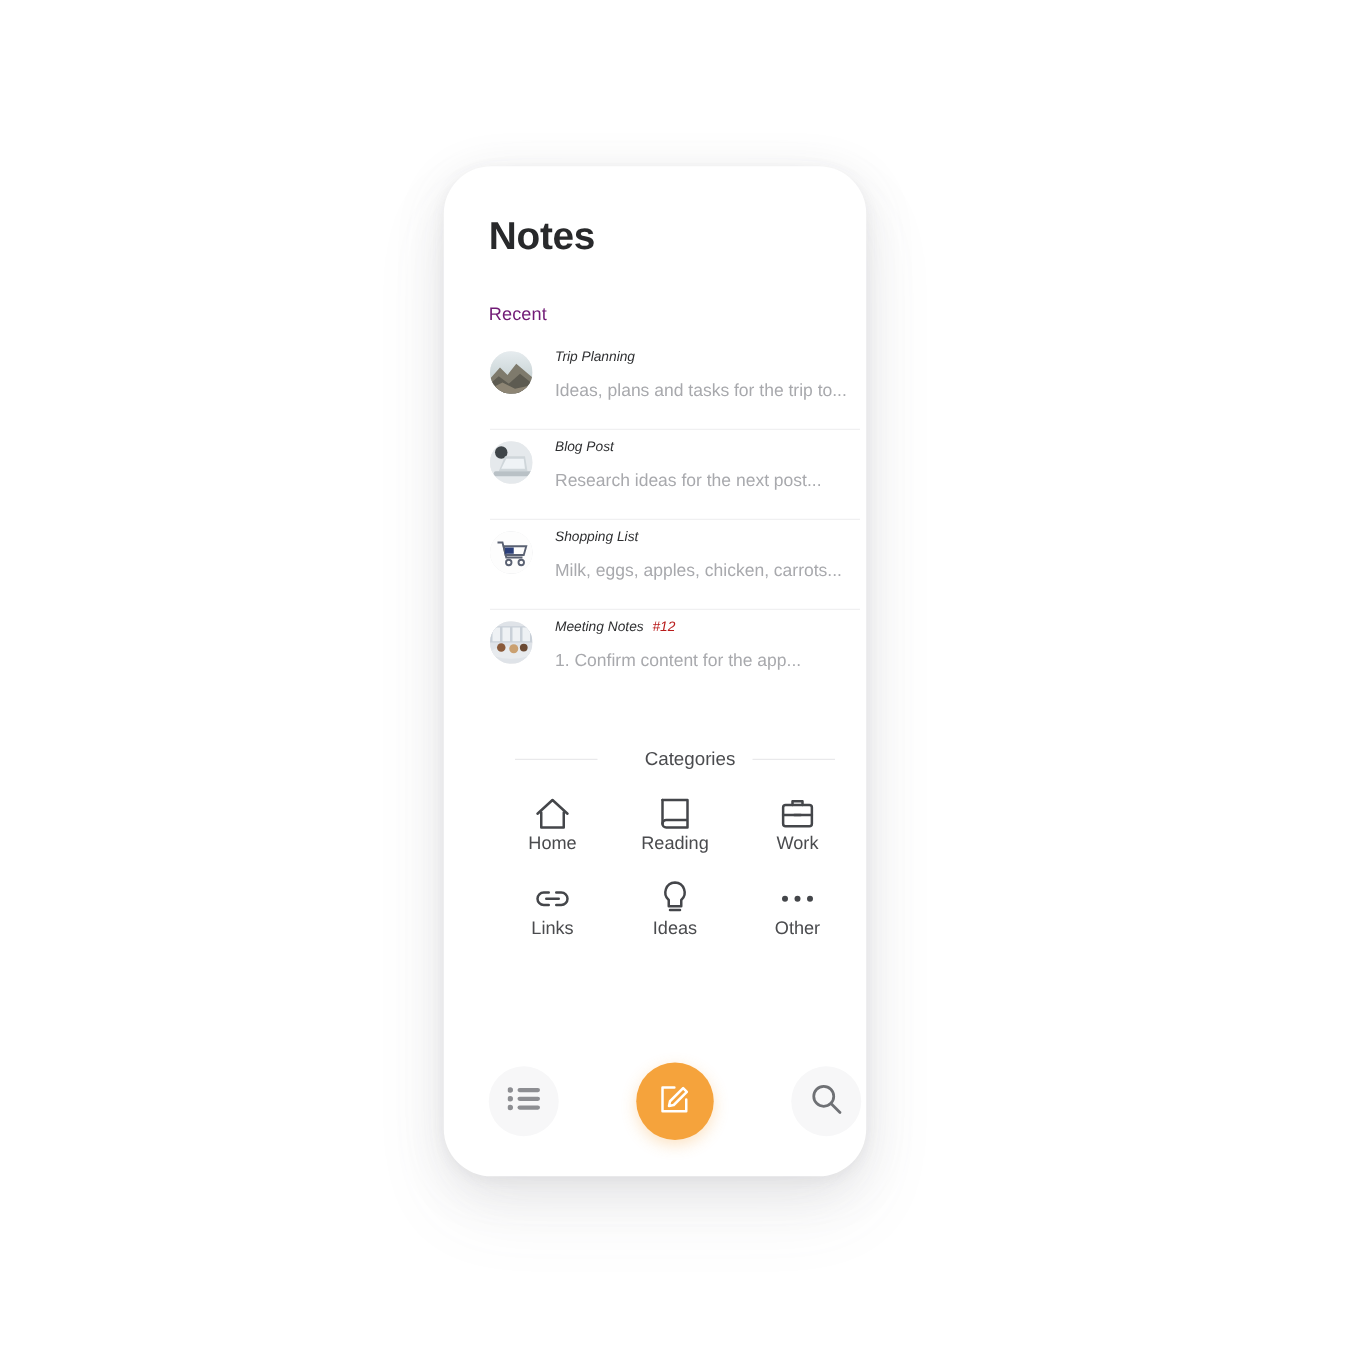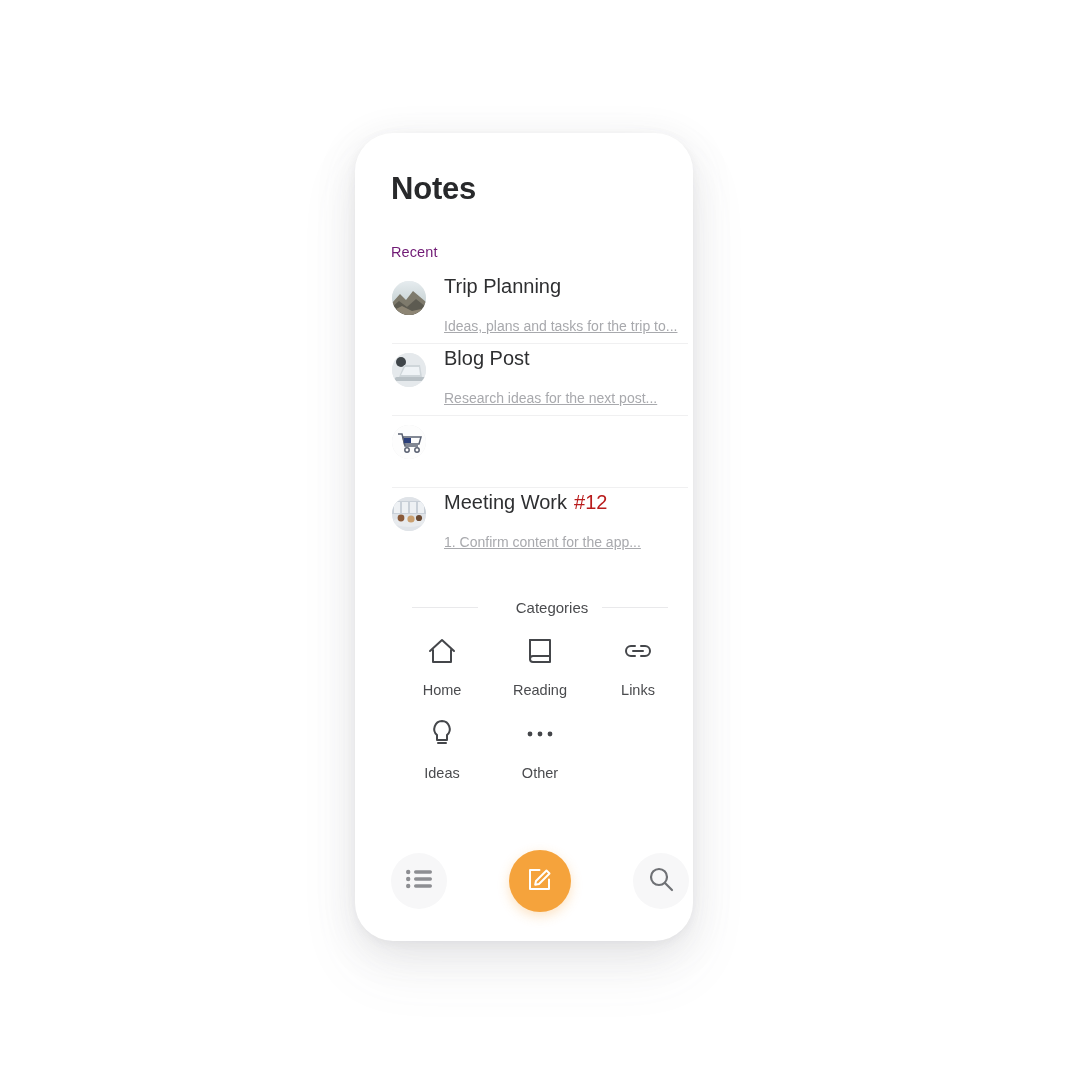--- a/index.html
+++ b/index.html
@@ -77,37 +77,37 @@
   }
   .thumb svg { display: block; width: 34px; height: 34px; }
 
   .note-body {
     position: absolute;
     left: 52px;
     top: 4px;
     right: 0;
   }
   .note-title {
-    font-size: 20px;
+    font-size: 11px;
     color: #2e2f31;
     line-height: 20px;
     white-space: nowrap;
+    font-style: italic;
   }
   .note-title .badge {
     margin-left: 7px;
     color: #b91c1c;
   }
   .note-snippet {
-    margin-top: 21px;
+    margin-top: 7px;
     font-size: 14px;
     color: #a8a9ad;
     line-height: 19px;
     white-space: nowrap;
     overflow: hidden;
-    text-decoration: underline;
   }
 
   
   .cat-divider {
     position: absolute;
     left: 57px;
     top: 466px;
     width: 256px;
     display: flex;
     align-items: center;
@@ -131,21 +131,21 @@
     top: 502px;
     width: 294px;
     display: grid;
     grid-template-columns: repeat(3, 1fr);
     row-gap: 20px;
   }
   .cat-item {
     display: flex;
     flex-direction: column;
     align-items: center;
-    gap: 15px;
+    gap: 0;
   }
   .cat-item .cat-icon {
     height: 32px;
     display: flex;
     align-items: center;
     justify-content: center;
   }
   .cat-item .cat-label {
     font-size: 14.5px;
     color: #4a4b4e;
@@ -234,20 +234,24 @@
         <svg viewBox="0 0 34 34">
           <rect width="34" height="34" fill="#fdfdfd"></rect>
           <g stroke="#5a6172" stroke-width="1.5" fill="none">
             <path d="M6 9 L10 9 L13 21 L26 21"></path>
             <path d="M11 12 L29 12 L27 19 L12.5 19 Z"></path>
           </g>
           <rect x="12" y="13" width="7" height="5" fill="#2b3f7a"></rect>
           <circle cx="15" cy="25" r="2.2" fill="none" stroke="#5a6172" stroke-width="1.5"></circle>
           <circle cx="25" cy="25" r="2.2" fill="none" stroke="#5a6172" stroke-width="1.5"></circle>
         </svg>
+      </div>
+      <div class="note-body">
+        <div class="note-title"><span>Shopping List</span><span class="badge"></span></div>
+        <div class="note-snippet">Milk, eggs, apples, chicken, carrots...</div>
       </div>
     </div>
 
     <div class="note-row">
       <div class="thumb">
         <svg viewBox="0 0 34 34">
           <rect width="34" height="34" fill="#dfe3e8"></rect>
           <rect y="4" width="34" height="13" fill="#c9d0d8"></rect>
           <g fill="#eef1f4">
             <rect x="2" y="5" width="6" height="11"></rect>
@@ -255,21 +259,21 @@
             <rect x="18" y="5" width="6" height="11"></rect>
             <rect x="26" y="5" width="6" height="11"></rect>
           </g>
           <ellipse cx="17" cy="25" rx="16" ry="5" fill="#e8ebee"></ellipse>
           <circle cx="9" cy="21" r="3.4" fill="#8a5a3a"></circle>
           <circle cx="19" cy="22" r="3.6" fill="#caa070"></circle>
           <circle cx="27" cy="21" r="3.1" fill="#6b4a33"></circle>
         </svg>
       </div>
       <div class="note-body">
-        <div class="note-title"><span>Meeting Work</span><span class="badge">#12</span></div>
+        <div class="note-title"><span>Meeting Notes</span><span class="badge">#12</span></div>
         <div class="note-snippet">1. Confirm content for the app...</div>
       </div>
     </div>
 
   </div>
 
   <div class="cat-divider">
     <div class="rule"></div>
     <div class="cat-title">Categories</div>
     <div class="rule"></div>
@@ -290,20 +294,31 @@
     <div class="cat-item">
       <span class="cat-icon">
         <svg width="28" height="28" viewBox="0 0 28 28" fill="none" stroke="#44464a" stroke-width="2" stroke-linejoin="round" stroke-linecap="round">
           <path d="M4 3 L24 3 L24 25 L7 25 A3 3 0 0 1 7 19 L24 19"></path>
           <path d="M4 3 L4 22"></path>
         </svg>
       </span>
       <span class="cat-label">Reading</span>
     </div>
 
+    <div class="cat-item">
+      <span class="cat-icon">
+        <svg width="28" height="26" viewBox="0 0 28 26" fill="none" stroke="#44464a" stroke-width="2" stroke-linejoin="round" stroke-linecap="round">
+          <path d="M10 6 L10 3 L18 3 L18 6"></path>
+          <rect x="2.5" y="6" width="23" height="17" rx="2"></rect>
+          <path d="M2.5 14 L25.5 14"></path>
+          <path d="M11.5 14 L16.5 14"></path>
+        </svg>
+      </span>
+      <span class="cat-label">Work</span>
+    </div>
 
     <div class="cat-item">
       <span class="cat-icon">
         <svg width="32" height="20" viewBox="0 0 32 20" fill="none" stroke="#44464a" stroke-width="2" stroke-linecap="round">
           <path d="M13 5 L9 5 A5 5 0 0 0 9 15 L13 15"></path>
           <path d="M19 5 L23 5 A5 5 0 0 1 23 15 L19 15"></path>
           <path d="M11 10 L21 10"></path>
         </svg>
       </span>
       <span class="cat-label">Links</span>

